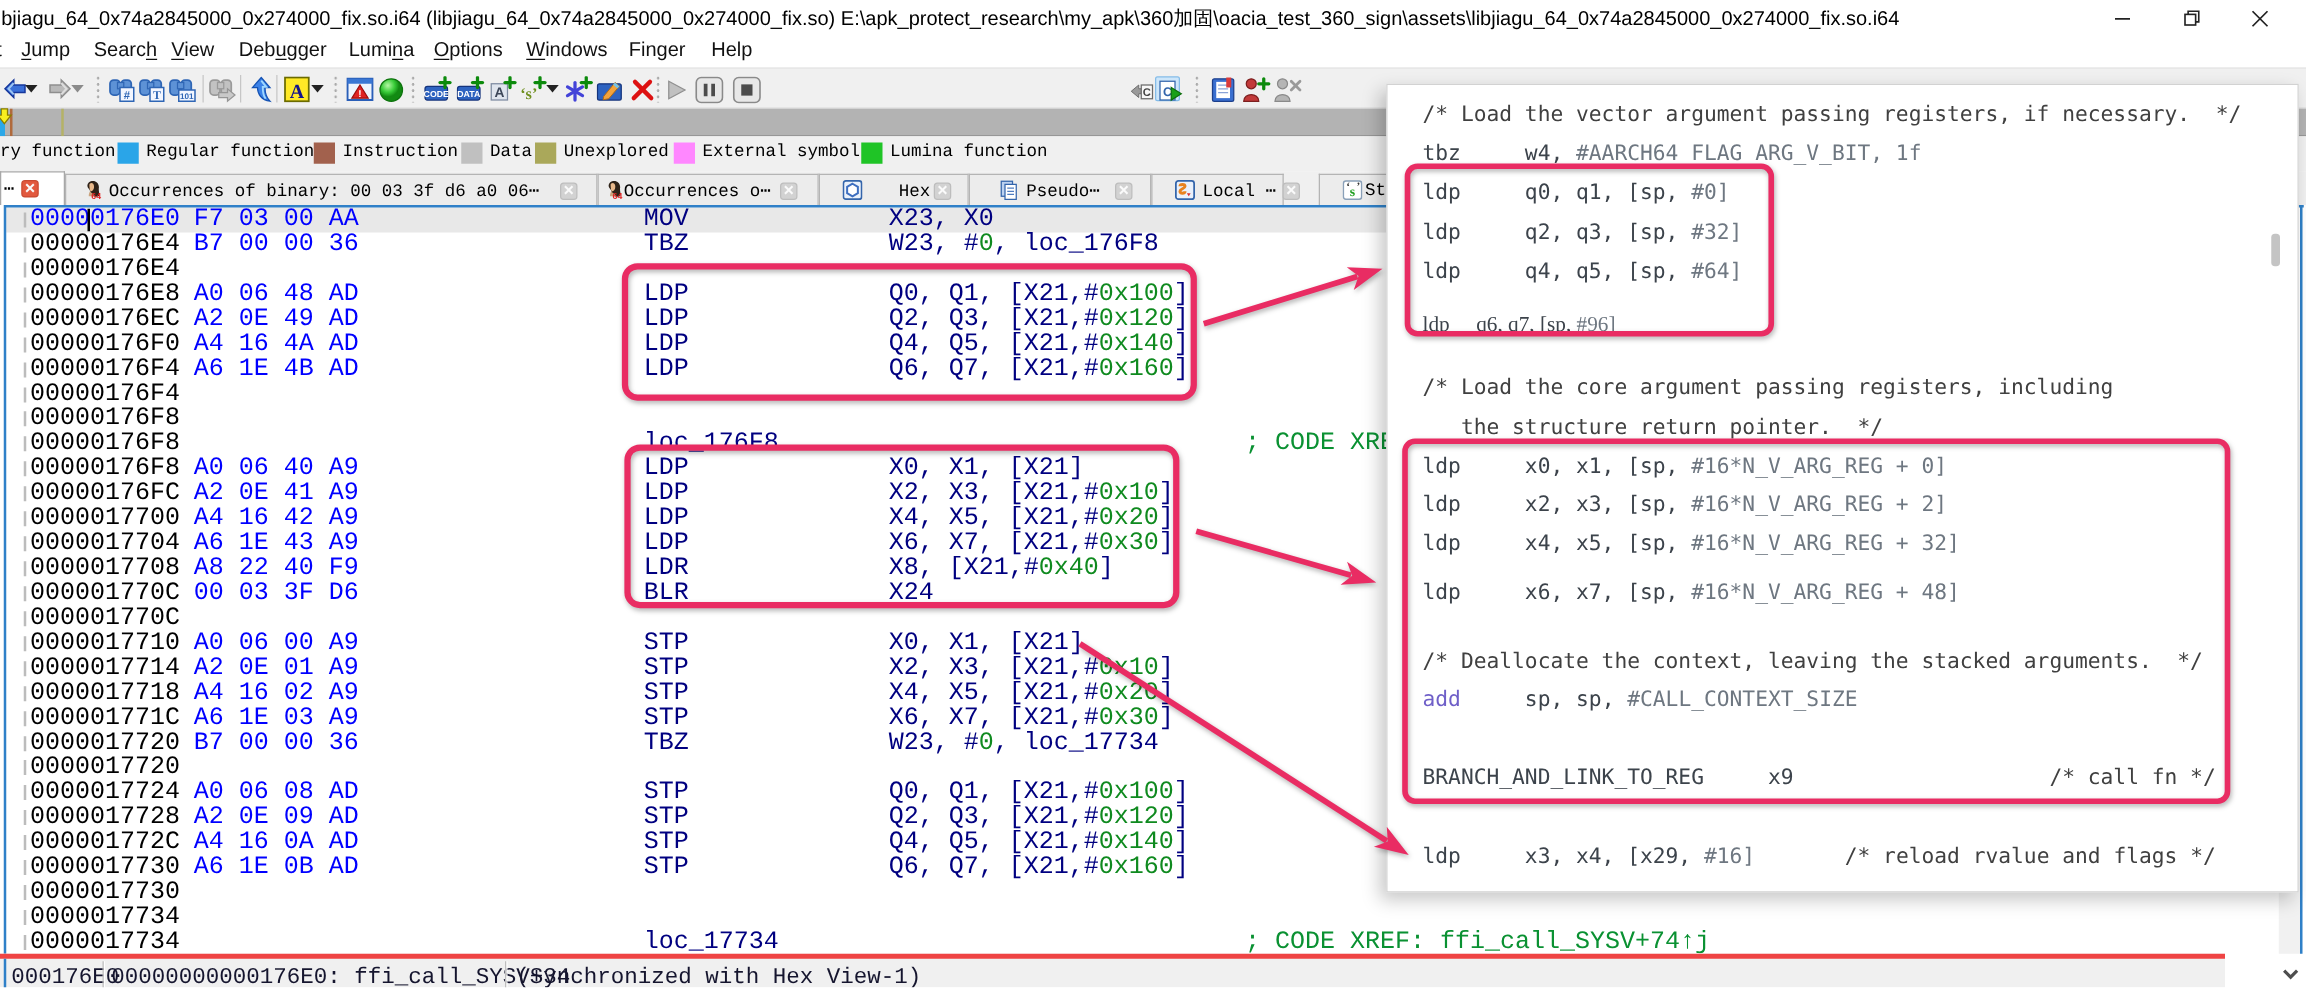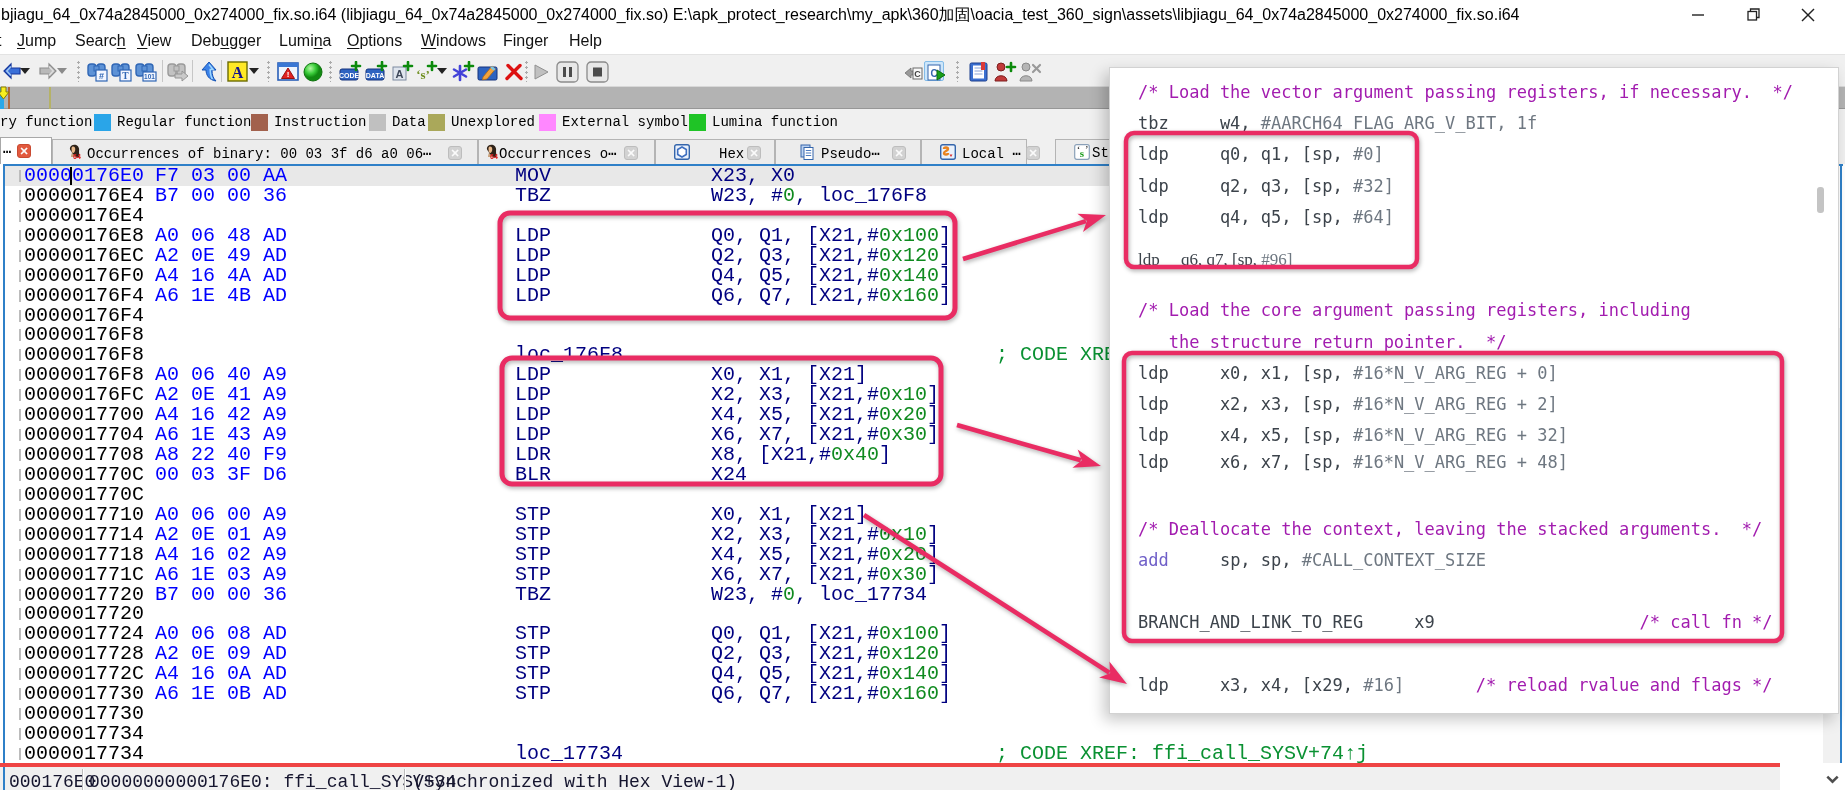--- a/index.html
+++ b/index.html
@@ -77,21 +77,21 @@
 
   
   #statusbar { position:absolute; left:0; top:763px; width:1780px; height:27px; background:#f0f0f0; border-top:4px solid #ef4444; font-family:"Liberation Mono", monospace; font-size:18px; color:#15152e; }
   .st-cell { position:absolute; top:5px; white-space:pre; }
   .st-sep { position:absolute; top:2px; width:1px; height:23px; background:#bdbdbd; box-shadow:1px 0 0 #ffffff; }
   #status-left-border { position:absolute; left:3px; top:0; width:2px; height:27px; background:#2f80c8; }
 
   
   #overlay { position:absolute; left:1109px; top:67px; width:730px; height:647px; background:#ffffff; border:1px solid #d2d2d2; box-shadow:-5px 6px 14px rgba(0,0,0,0.22); z-index:40; }
   .oline { position:absolute; left:28px; height:32px; line-height:32px; font-family:"DejaVu Sans Mono", monospace; font-size:17px; color:#3c434b; white-space:pre; }
-  .oline .cm { color:#a21caf; }
+  .oline .cm { color:#404040; }
   .oline .tk { color:#6e7781; }
   .oline .kw { color:#6f5fc8; }
   #overlay-thumb { position:absolute; left:707px; top:119px; width:7px; height:26px; background:#c4c4c4; border-radius:3px; }
 
   
   #annot { position:absolute; left:0; top:0; width:1845px; height:790px; z-index:60; pointer-events:none; }
 </style>
 </head>
 <body>
 
@@ -509,21 +509,21 @@
         <div class="oline" style="top: 70.4px;"><span>ldp     q0, q1, [sp, </span><span class="tk">#0]</span></div>
         <div class="oline" style="top: 101.6px;"><span>ldp     q2, q3, [sp, </span><span class="tk">#32]</span></div>
         <div class="oline" style="top: 132.8px;"><span>ldp     q4, q5, [sp, </span><span class="tk">#64]</span></div>
         <div class="oline" style="top: 176px; font-family: Liberation Serif, serif;"><span>ldp     q6, q7, [sp, </span><span class="tk">#96]</span></div>
         <div class="oline" style="top: 195.2px;"></div>
         <div class="oline" style="top: 226.4px;"><span class="cm">/* Load the core argument passing registers, including</span></div>
         <div class="oline" style="top: 257.6px;"><span class="cm">   the structure return pointer.  */</span></div>
         <div class="oline" style="top: 288.8px;"><span>ldp     x0, x1, [sp, </span><span class="tk">#16*N_V_ARG_REG + 0]</span></div>
         <div class="oline" style="top: 320px;"><span>ldp     x2, x3, [sp, </span><span class="tk">#16*N_V_ARG_REG + 2]</span></div>
         <div class="oline" style="top: 351.2px;"><span>ldp     x4, x5, [sp, </span><span class="tk">#16*N_V_ARG_REG + 32]</span></div>
-        <div class="oline" style="top: 378px;"><span>ldp     x6, x7, [sp, </span><span class="tk">#16*N_V_ARG_REG + 48]</span></div>
+        <div class="oline" style="top: 390px;"><span>ldp     x6, x7, [sp, </span><span class="tk">#16*N_V_ARG_REG + 48]</span></div>
         <div class="oline" style="top: 413.6px;"></div>
         <div class="oline" style="top: 444.8px;"><span class="cm">/* Deallocate the context, leaving the stacked arguments.  */</span></div>
         <div class="oline" style="top: 476px;"><span class="kw">add</span><span>     sp, sp, </span><span class="tk">#CALL_CONTEXT_SIZE</span></div>
         <div class="oline" style="top: 507.2px;"></div>
         <div class="oline" style="top: 538.4px;"><span>BRANCH_AND_LINK_TO_REG     x9                    </span><span class="cm">/* call fn */</span></div>
         <div class="oline" style="top: 569.6px;"></div>
         <div class="oline" style="top: 600.8px;"><span>ldp     x3, x4, [x29, </span><span class="tk">#16]</span><span>       </span><span class="cm">/* reload rvalue and flags */</span></div>
       </div>
     <div id="overlay-thumb"></div>
   </div>

